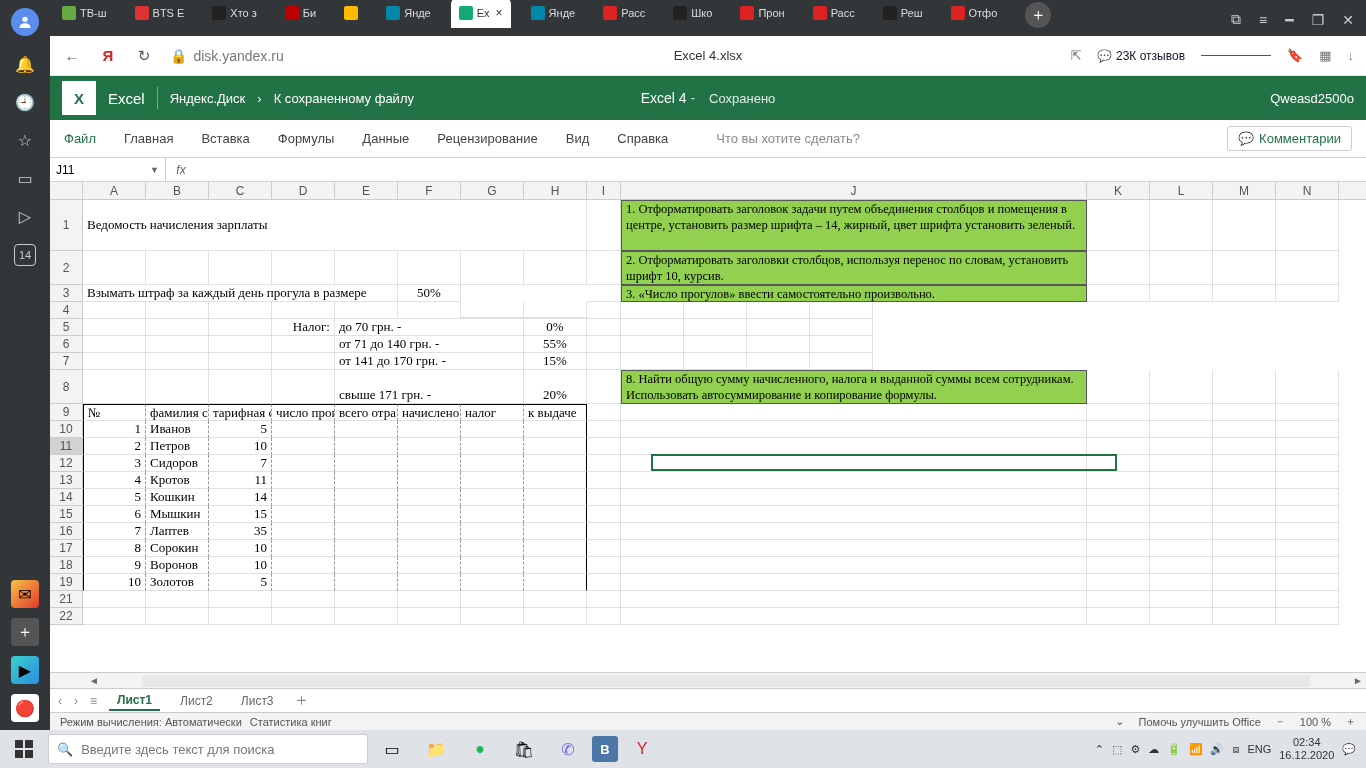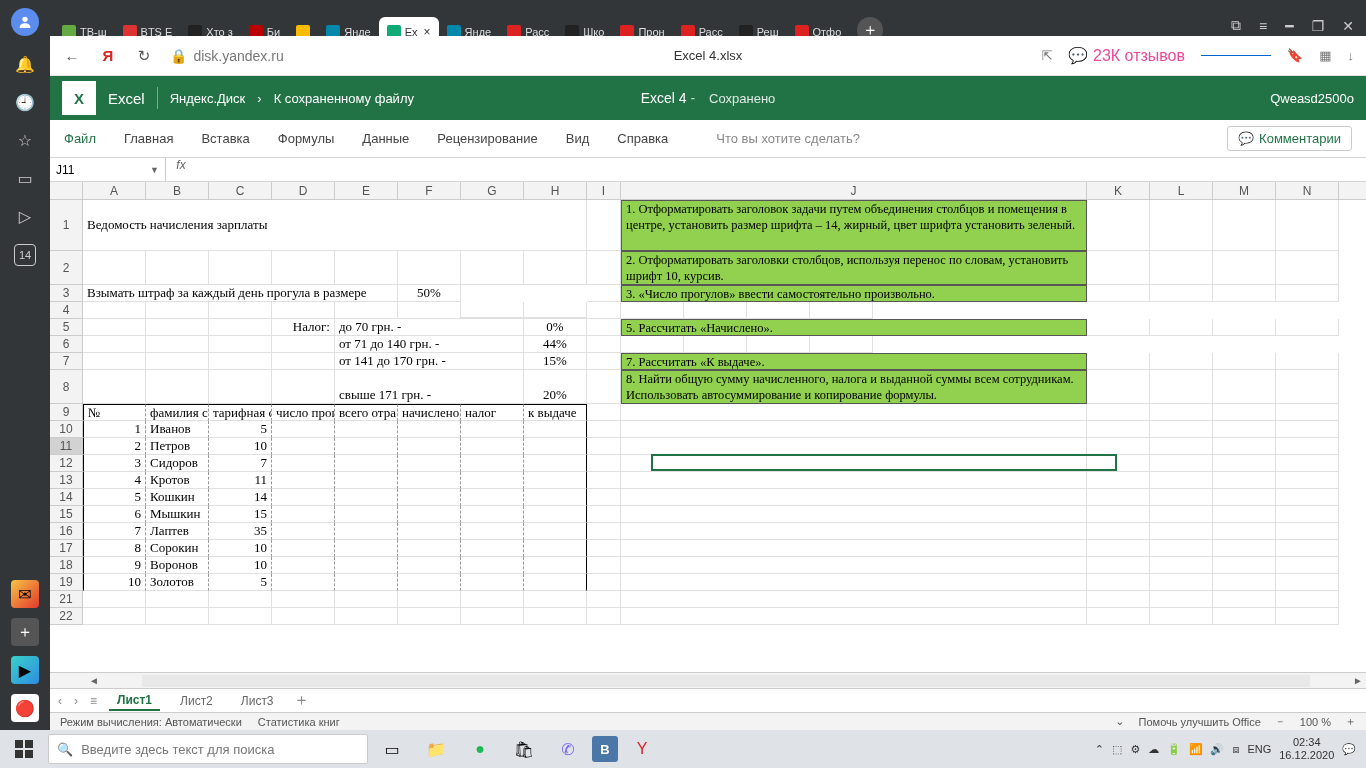--- a/index.html
+++ b/index.html
@@ -8,57 +8,57 @@
 
 .left-sidebar { position: absolute; left: 0; top: 0; width: 50px; height: 730px; background: #333639; display: flex; flex-direction: column; align-items: center; padding-top: 8px; gap: 18px; }
 .left-sidebar .avatar { width: 28px; height: 28px; border-radius: 50%; background: #5b8def; display: flex; align-items: center; justify-content: center; }
 .left-sidebar .avatar svg { width: 16px; height: 16px; fill: #fff; }
 .left-sidebar .side-icon { width: 20px; height: 20px; color: #ccc; display: flex; align-items: center; justify-content: center; font-size: 16px; }
 .left-sidebar .side-badge { width: 22px; height: 22px; border: 1px solid #ccc; border-radius: 4px; color: #ccc; font-size: 11px; display: flex; align-items: center; justify-content: center; }
 .left-sidebar .bottom-apps { position: absolute; bottom: 8px; display: flex; flex-direction: column; gap: 10px; align-items: center; }
 .left-sidebar .app-tile { width: 28px; height: 28px; border-radius: 4px; display: flex; align-items: center; justify-content: center; font-size: 16px; }
 
 
-.tab-strip { position: absolute; left: 50px; top: 0; right: 0; height: 36px; background: #333639; display: flex; align-items: flex-start; padding: 17px 4px; gap: 0; }
+.tab-strip { position: absolute; left: 50px; top: 0; right: 0; height: 36px; background: #333639; display: flex; align-items: flex-end; padding: 8px 4px; gap: 12px; }
 .tab { height: 30px; display: flex; align-items: center; gap: 4px; padding: 0 8px; color: #ddd; font-size: 11px; border-radius: 6px 6px 0 0; cursor: pointer; max-width: 78px; overflow: hidden; white-space: nowrap; }
 .tab.active { background: #fff; color: #333; }
 .tab .tab-fav { width: 14px; height: 14px; background: #888; border-radius: 2px; flex-shrink: 0; }
 .tab .tab-close { margin-left: 2px; font-size: 12px; }
 .tab-new { width: 26px; height: 26px; border-radius: 50%; background: #555; color: #fff; display: flex; align-items: center; justify-content: center; margin-left: 8px; cursor: pointer; }
 .tab-right { margin-left: auto; display: flex; gap: 18px; align-items: center; padding-right: 8px; color: #ccc; }
 .tab-right span { cursor: pointer; font-size: 14px; }
 
 
 .addr-bar { position: absolute; left: 50px; top: 36px; right: 0; height: 40px; background: #fff; display: flex; align-items: center; padding: 0 12px; gap: 16px; border-bottom: 1px solid #e6e6e6; }
 .addr-bar .nav-btn { width: 20px; height: 20px; display: flex; align-items: center; justify-content: center; color: #555; cursor: pointer; font-size: 15px; }
 .addr-url { flex: 0 0 auto; display: flex; align-items: center; gap: 6px; color: #777; font-size: 14px; }
 .addr-title-center { position: absolute; left: 50%; transform: translateX(-50%); font-size: 13px; color: #333; }
 .addr-right { margin-left: auto; display: flex; align-items: center; gap: 16px; color: #777; font-size: 13px; }
-.addr-right .reviews { color: #ec4899; font-size: 16px; }
+.addr-right .reviews { color: #0f172a; font-size: 12px; }
 .addr-right .underline { border-bottom: 1px solid #0066cc; width: 70px; height: 1px; }
 
 
 .excel-header { position: absolute; left: 50px; top: 76px; right: 0; height: 44px; background: #217346; display: flex; align-items: center; color: #fff; padding: 0 12px; gap: 12px; }
 .excel-logo { width: 34px; height: 34px; background: #fff; display: flex; align-items: center; justify-content: center; color: #217346; font-weight: bold; font-size: 15px; }
 .excel-header .divider { width: 1px; height: 22px; background: rgba(255,255,255,0.4); }
 .excel-header .brand { font-size: 15px; font-weight: 400; }
 .excel-header .crumb { font-size: 13px; cursor: pointer; }
 .excel-header .doc-title { position: absolute; left: 50%; transform: translateX(-50%); font-size: 14px; }
 .excel-header .doc-saved { font-size: 13px; opacity: 0.85; margin-left: 10px; }
 .excel-header .user { margin-left: auto; font-size: 13px; }
 
 
 .ribbon { position: absolute; left: 50px; top: 120px; right: 0; height: 38px; background: #fff; border-bottom: 1px solid #d4d4d4; display: flex; align-items: center; padding: 0 14px; gap: 28px; font-size: 13px; color: #444; }
 .ribbon .rtab { cursor: pointer; padding: 4px 0; }
 .ribbon .rtab.first { color: #217346; }
 .ribbon .tellme { color: #888; margin-left: 20px; }
 .ribbon .comments { margin-left: auto; color: #217346; display: flex; align-items: center; gap: 5px; padding: 4px 10px; border: 1px solid #ccc; border-radius: 3px; cursor: pointer; }
 
 
-.formula-bar { position: absolute; left: 50px; top: 158px; right: 0; height: 24px; background: #fff; border-bottom: 1px solid #d4d4d4; display: flex; font-size: 12px; }
+.formula-bar { position: absolute; left: 50px; top: 158px; right: 0; height: 24px; background: #fff; border-bottom: 1px solid #d4d4d4; display: flex; align-items: center; font-size: 12px; }
 .name-box { width: 116px; border-right: 1px solid #ccc; height: 100%; display: flex; align-items: center; padding: 0 6px; justify-content: space-between; }
 .name-box .dd { font-size: 9px; color: #666; }
 .fx-label { width: 30px; font-style: italic; color: #666; text-align: center; }
 .formula-input { flex: 1; height: 100%; border: none; outline: none; padding: 0 6px; font-size: 12px; }
 
 
 .sheet-area { position: absolute; left: 50px; top: 182px; right: 0; bottom: 96px; background: #fff; overflow: hidden; }
 .sheet-area .col-headers { display: flex; height: 18px; background: #f3f3f3; border-bottom: 1px solid #ccc; margin-left: 33px; }
 .sheet-area .col-h { border-right: 1px solid #ccc; text-align: center; font-size: 12px; color: #555; line-height: 18px; }
 .sheet-area .corner { position: absolute; left: 0; top: 0; width: 33px; height: 18px; background: #f3f3f3; border-right: 1px solid #ccc; border-bottom: 1px solid #ccc; }
@@ -84,21 +84,21 @@
 .hscroll-row .track { flex: 1; height: 12px; background: #e8e8e8; position: relative; margin: 0 40px 0 40px; }
 
 
 .sheet-tabs { position: absolute; left: 50px; right: 0; bottom: 56px; height: 24px; background: #fff; border-top: 1px solid #ccc; display: flex; align-items: center; padding: 0 8px; gap: 12px; font-size: 12px; }
 .sheet-tabs .nav { color: #888; cursor: pointer; }
 .sheet-tabs .stab { padding: 2px 8px; cursor: pointer; color: #666; }
 .sheet-tabs .stab.active { color: #217346; border-bottom: 2px solid #217346; font-weight: 600; }
 .sheet-tabs .add { color: #888; cursor: pointer; font-size: 16px; }
 
 
-.status-bar { position: absolute; left: 50px; right: 0; bottom: 38px; height: 18px; background: #f3f3f3; border-top: 1px solid #ccc; display: flex; align-items: center; padding: 0 10px; font-size: 11px; color: #555; gap: 16px; }
+.status-bar { position: absolute; left: 50px; right: 0; bottom: 38px; height: 18px; background: #f3f3f3; border-top: 1px solid #ccc; display: flex; align-items: center; padding: 0 10px; font-size: 11px; color: #555; gap: 8px; }
 .status-bar .right { margin-left: auto; display: flex; align-items: center; gap: 14px; }
 
 
 .taskbar { position: absolute; left: 0; right: 0; bottom: 0; height: 38px; background: #dfe3e8; display: flex; align-items: center; padding: 0 4px; gap: 4px; }
 .taskbar .start { width: 40px; height: 34px; display: flex; align-items: center; justify-content: center; cursor: pointer; }
 .taskbar .search { flex: 0 0 320px; height: 30px; background: #fff; border: 1px solid #ccc; border-radius: 2px; display: flex; align-items: center; padding: 0 8px; gap: 8px; color: #777; font-size: 13px; }
 .taskbar .tbtn { width: 40px; height: 34px; display: flex; align-items: center; justify-content: center; cursor: pointer; font-size: 16px; }
 .taskbar .tray { margin-left: auto; display: flex; align-items: center; gap: 8px; padding-right: 6px; font-size: 11px; color: #333; }
 .taskbar .clock { text-align: center; line-height: 1.2; font-size: 11px; }
 
@@ -334,50 +334,48 @@
       </div>
       <div class="sheet-row">
         <div class="row-h">5</div>
         <div class="cell wA"></div>
         <div class="cell wB"></div>
         <div class="cell wC"></div>
         <div class="cell wD serif r">Налог:</div>
         <div class="cell wE serif" style="width: 189px;">до   70 грн.   -</div>
         <div class="cell wH serif c">0%</div>
         <div class="cell wI"></div>
-        <div class="cell wJ green green-wrap">5. Рассчитать «Начислено».</div>
         <div class="cell wK"></div>
         <div class="cell wL"></div>
         <div class="cell wM"></div>
         <div class="cell wN"></div>
       </div>
       <div class="sheet-row">
         <div class="row-h">6</div>
         <div class="cell wA"></div>
         <div class="cell wB"></div>
         <div class="cell wC"></div>
         <div class="cell wD"></div>
         <div class="cell wE serif" style="width: 189px;">от 71 до 140 грн.  -</div>
-        <div class="cell wH serif c">44%</div>
+        <div class="cell wH serif c">55%</div>
         <div class="cell wI"></div>
         <div class="cell wK"></div>
         <div class="cell wL"></div>
         <div class="cell wM"></div>
         <div class="cell wN"></div>
       </div>
       <div class="sheet-row">
         <div class="row-h">7</div>
         <div class="cell wA"></div>
         <div class="cell wB"></div>
         <div class="cell wC"></div>
         <div class="cell wD"></div>
         <div class="cell wE serif" style="width: 189px;">от 141 до 170 грн.  -</div>
         <div class="cell wH serif c">15%</div>
         <div class="cell wI"></div>
-        <div class="cell wJ green green-wrap">7. Рассчитать «К выдаче».</div>
         <div class="cell wK"></div>
         <div class="cell wL"></div>
         <div class="cell wM"></div>
         <div class="cell wN"></div>
       </div>
       <div class="sheet-row tall" style="height: 34px;">
         <div class="row-h" style="height: 100%;">8</div>
         <div class="cell wA" style="align-items: flex-end;"></div>
         <div class="cell wB" style="align-items: flex-end;"></div>
         <div class="cell wC" style="align-items: flex-end;"></div>

